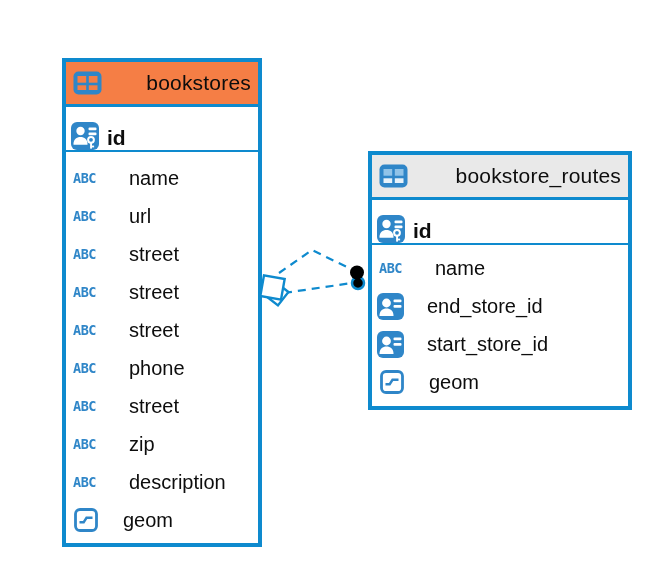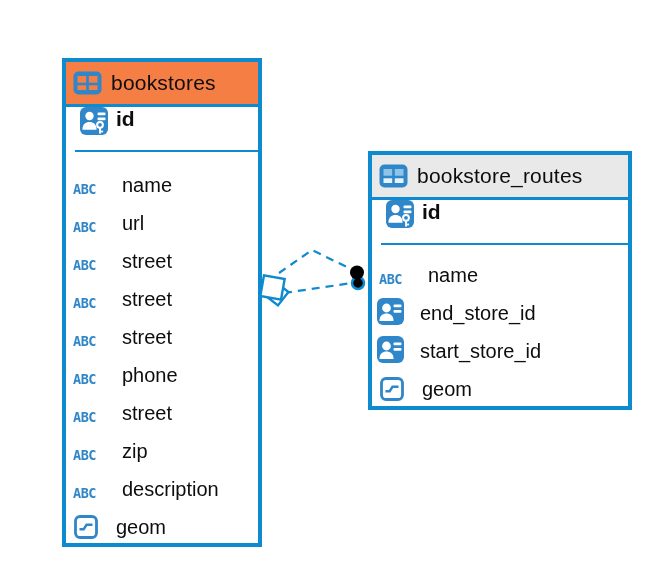--- a/index.html
+++ b/index.html
@@ -11,34 +11,34 @@
   .db-table {
     position:absolute; box-sizing:border-box; background:#ffffff;
     border:4px solid #0E8ACE;
   }
   #table-bookstores { left:62px; top:58px; width:200px; height:489px; }
   #table-routes     { left:368px; top:151px; width:264px; height:259px; }
 
   .thead {
     box-sizing:border-box; height:45px; border-bottom:3px solid #0E8ACE;
     display:flex; align-items:center; gap:9px; padding:0 7px;
-    font-size:21px; letter-spacing:0.2px;
+    font-size:21px; letter-spacing:0.2px;justify-content:space-between;
   }
   #table-bookstores .thead { background:#F57E45; }
   #table-routes .thead     { background:#E9E9E9; }
 
   .pk-row {
     box-sizing:border-box; height:45px; border-bottom:2px solid #0E8ACE;
-    display:flex; align-items:flex-start; gap:8px; padding:0 5px;
-    font-size:21px; font-weight:bold;margin-left:9px;
+    display:flex; align-items:flex-end; gap:8px; padding:0 5px;
+    font-size:21px; font-weight:bold;
   }
   .fields { padding-top:7px; }
   #table-routes .fields { padding-top:4px; }
   .field-row {
-    height:38px; display:flex; align-items:flex-end; gap:16px; padding:0 5px;
+    height:38px; display:flex; align-items:center; gap:23px; padding:0 5px;
     font-size:20px;
   }
   .abc {
     display:inline-block; width:33px; flex:0 0 33px; text-align:left;
     font-family:"DejaVu Sans Mono", monospace; font-weight:bold;
     font-size:13.5px; color:#2F86C8; letter-spacing:-0.5px;
     padding-left:2px;
   }
   .icon-box { flex:0 0 auto; display:flex; align-items:center; }
   .geom-pad { padding-left:3px; padding-right:2px; }

